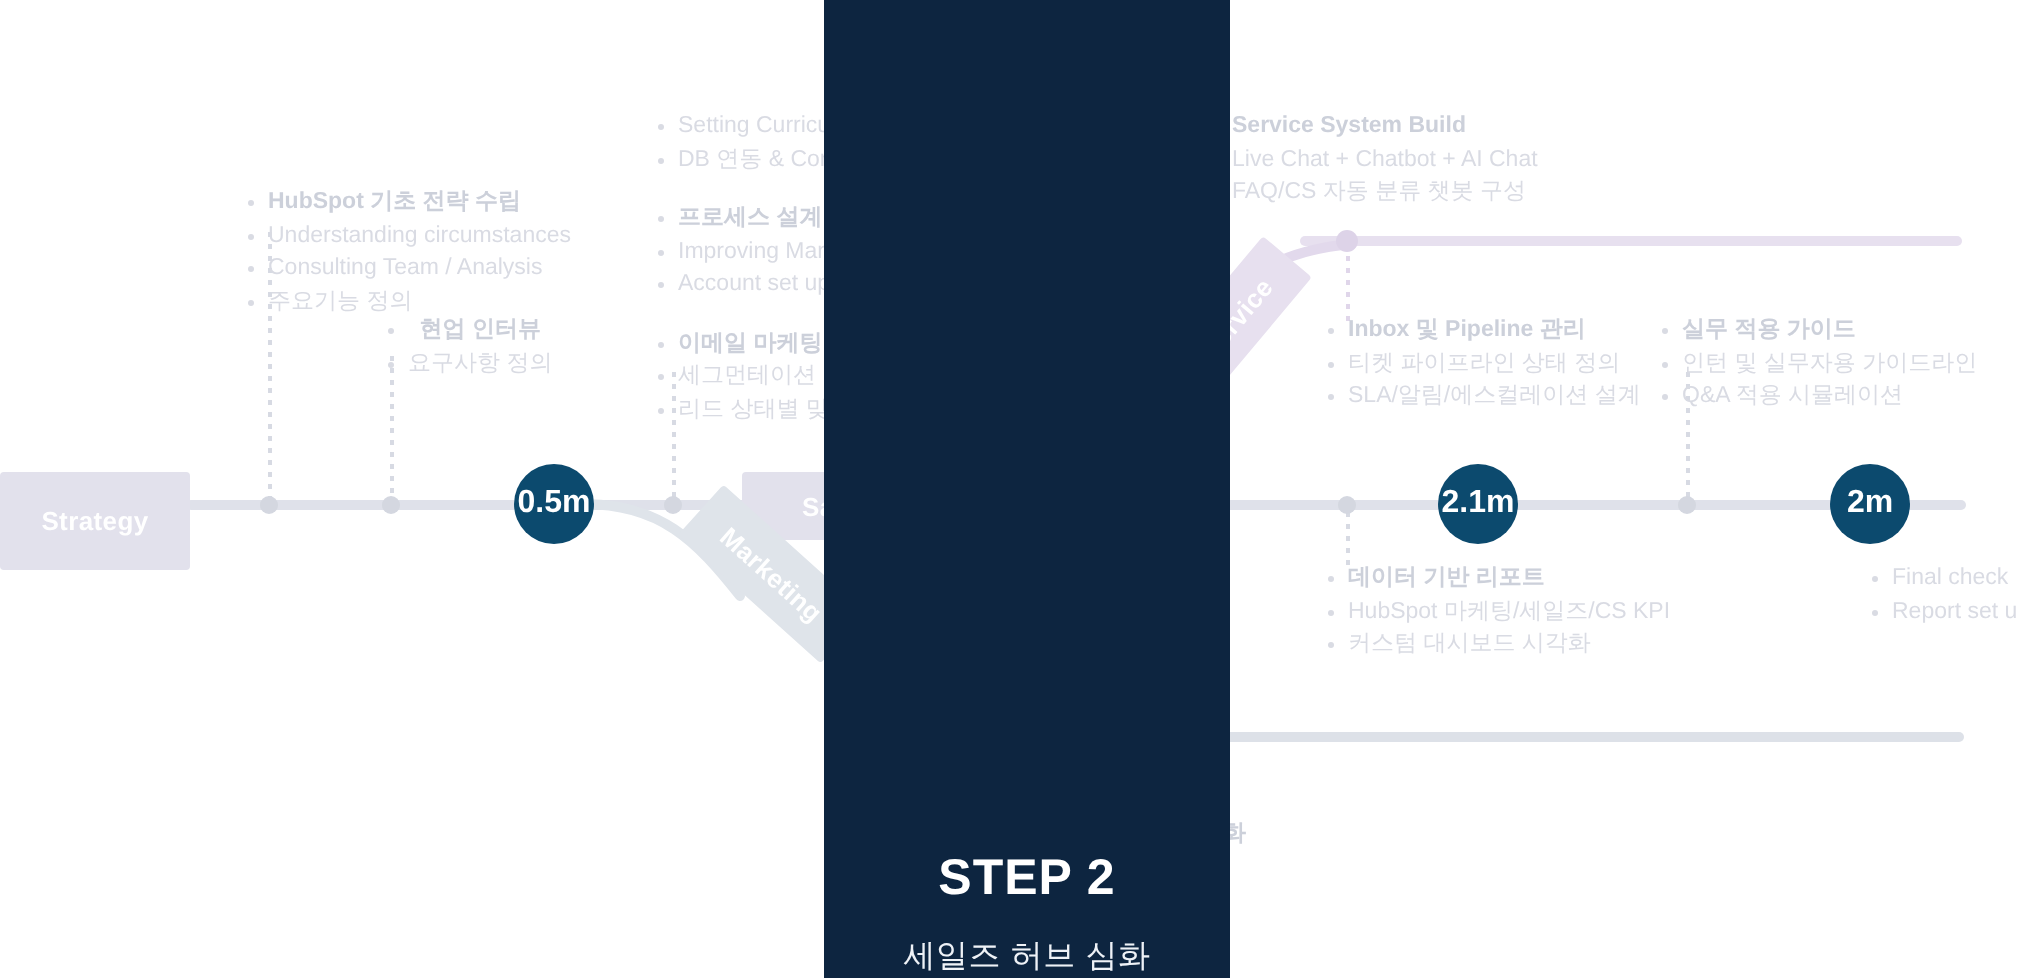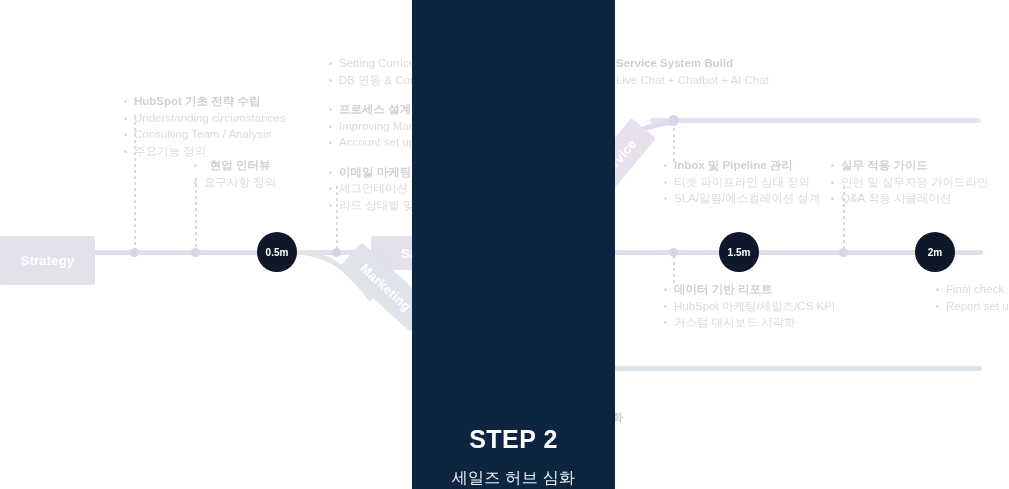--- a/index.html
+++ b/index.html
@@ -28,23 +28,23 @@
   }
   .phase-box.rot{
     background:#dfe4ea;transform:rotate(42deg);transform-origin:50% 50%;
   }
   .phase-box.rot2{
     background:#e7e0ef;transform:rotate(-50deg);transform-origin:50% 50%;
   }
 
   
   .milestone{
-    position:absolute;border-radius:50%;background:#0f172a;
+    position:absolute;border-radius:50%;background:#0c4a6e;
     display:flex;align-items:center;justify-content:center;
-    color:#ffffff;font-size:10px;font-weight:600;
+    color:#ffffff;font-size:16px;font-weight:600;
   }
 
   
   .node-dot{
     position:absolute;width:9px;height:9px;border-radius:50%;
     background:#d4d7e0;
   }
   .node-dot.purple{background:#ddd3e8;}
 
   
@@ -132,21 +132,21 @@
     </div>
 
     <div class="phase-box rot2" style="left:578px;top:143px;width:80px;height:32px;">
       <span>Service</span>
     </div>
 
     <div class="milestone" style="left:257px;top:232px;width:40px;height:40px;">
       <span>0.5m</span>
     </div>
     <div class="milestone" style="left:719px;top:232px;width:40px;height:40px;">
-      <span>1.5m</span>
+      <span>2.1m</span>
     </div>
     <div class="milestone" style="left:915px;top:232px;width:40px;height:40px;">
       <span>2m</span>
     </div>
 
     <div class="node-dot" style="left:130px;top:248px;"></div>
     <div class="node-dot" style="left:191px;top:248px;"></div>
     <div class="node-dot" style="left:332px;top:248px;"></div>
     <div class="node-dot" style="left:669px;top:248px;"></div>
     <div class="node-dot" style="left:839px;top:248px;"></div>
@@ -183,20 +183,21 @@
         <li class="head">이메일 마케팅 프로세스</li>
         <li>세그먼테이션 기반</li>
         <li>리드 상태별 맞춤 이</li>
       </ul>
     </div>
 
     <div class="bullets" style="left:606px;top:55px;">
       <ul>
         <li class="head">Service System Build</li>
         <li>Live Chat + Chatbot + AI Chat</li>
+        <li>FAQ/CS 자동 분류 챗봇 구성</li>
       </ul>
     </div>
 
     <div class="bullets" style="left:664px;top:157px;">
       <ul>
         <li class="head">Inbox 및 Pipeline 관리</li>
         <li>티켓 파이프라인 상태 정의</li>
         <li>SLA/알림/에스컬레이션 설계</li>
       </ul>
     </div>

